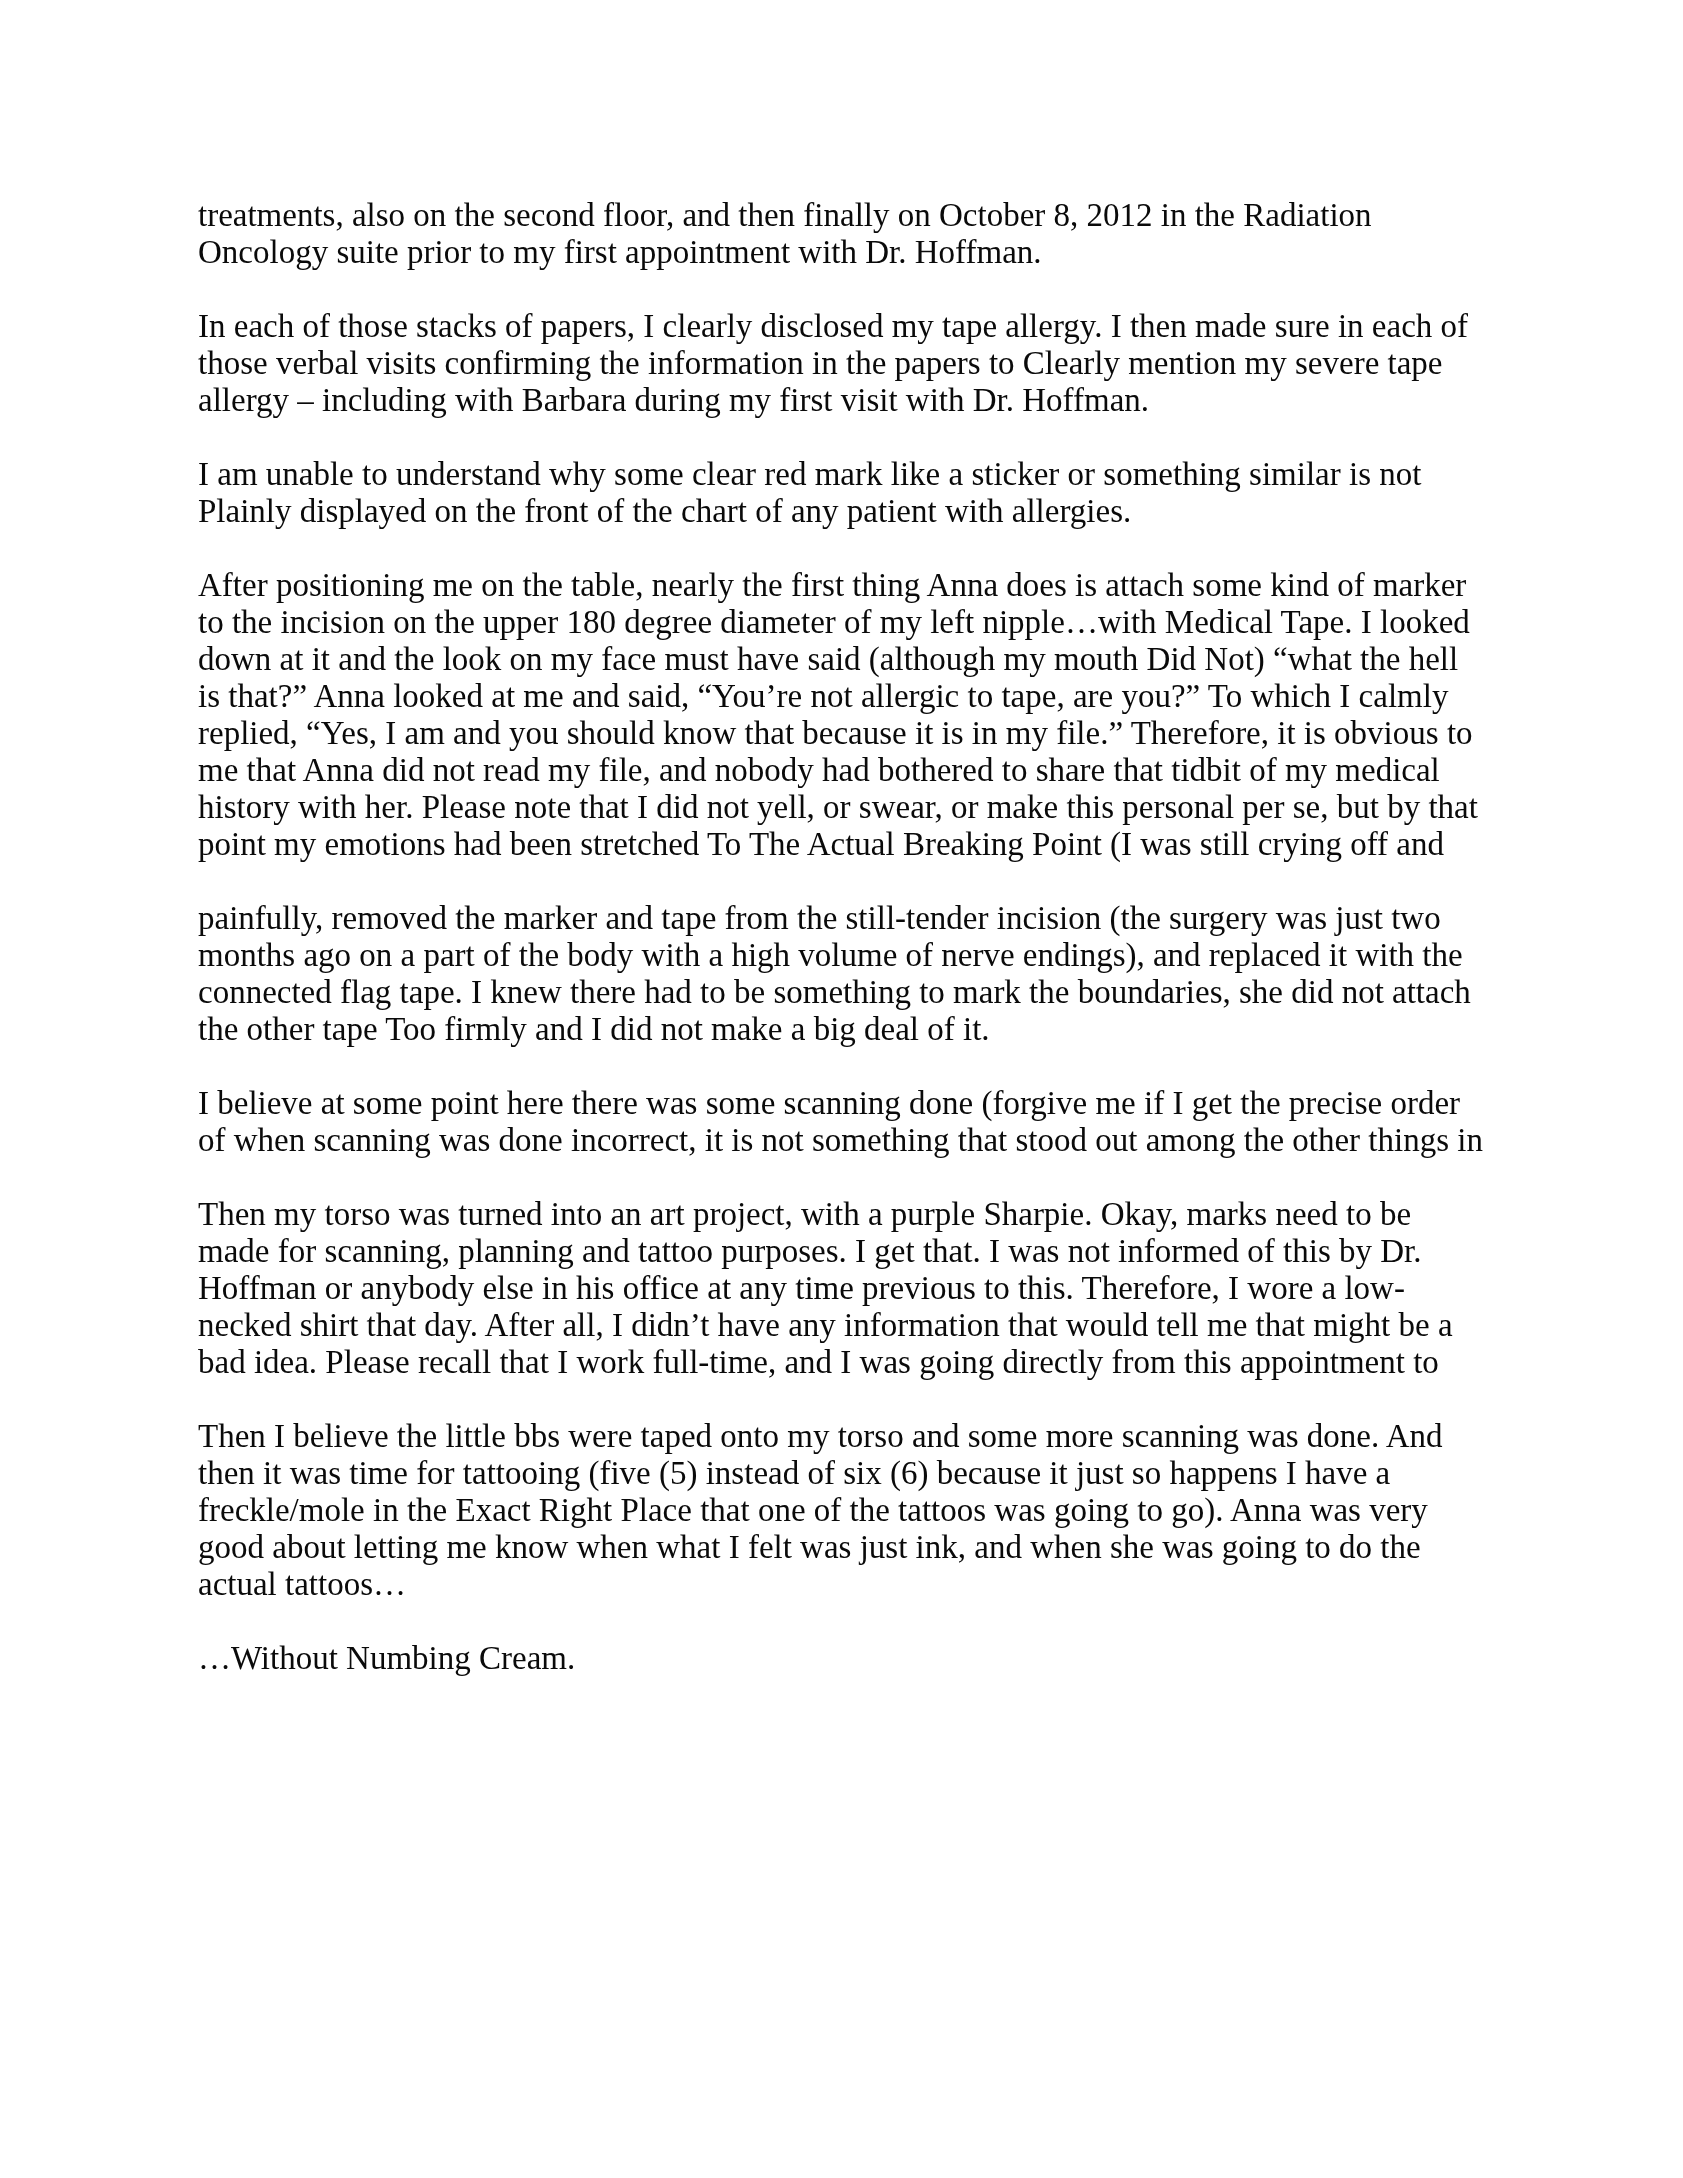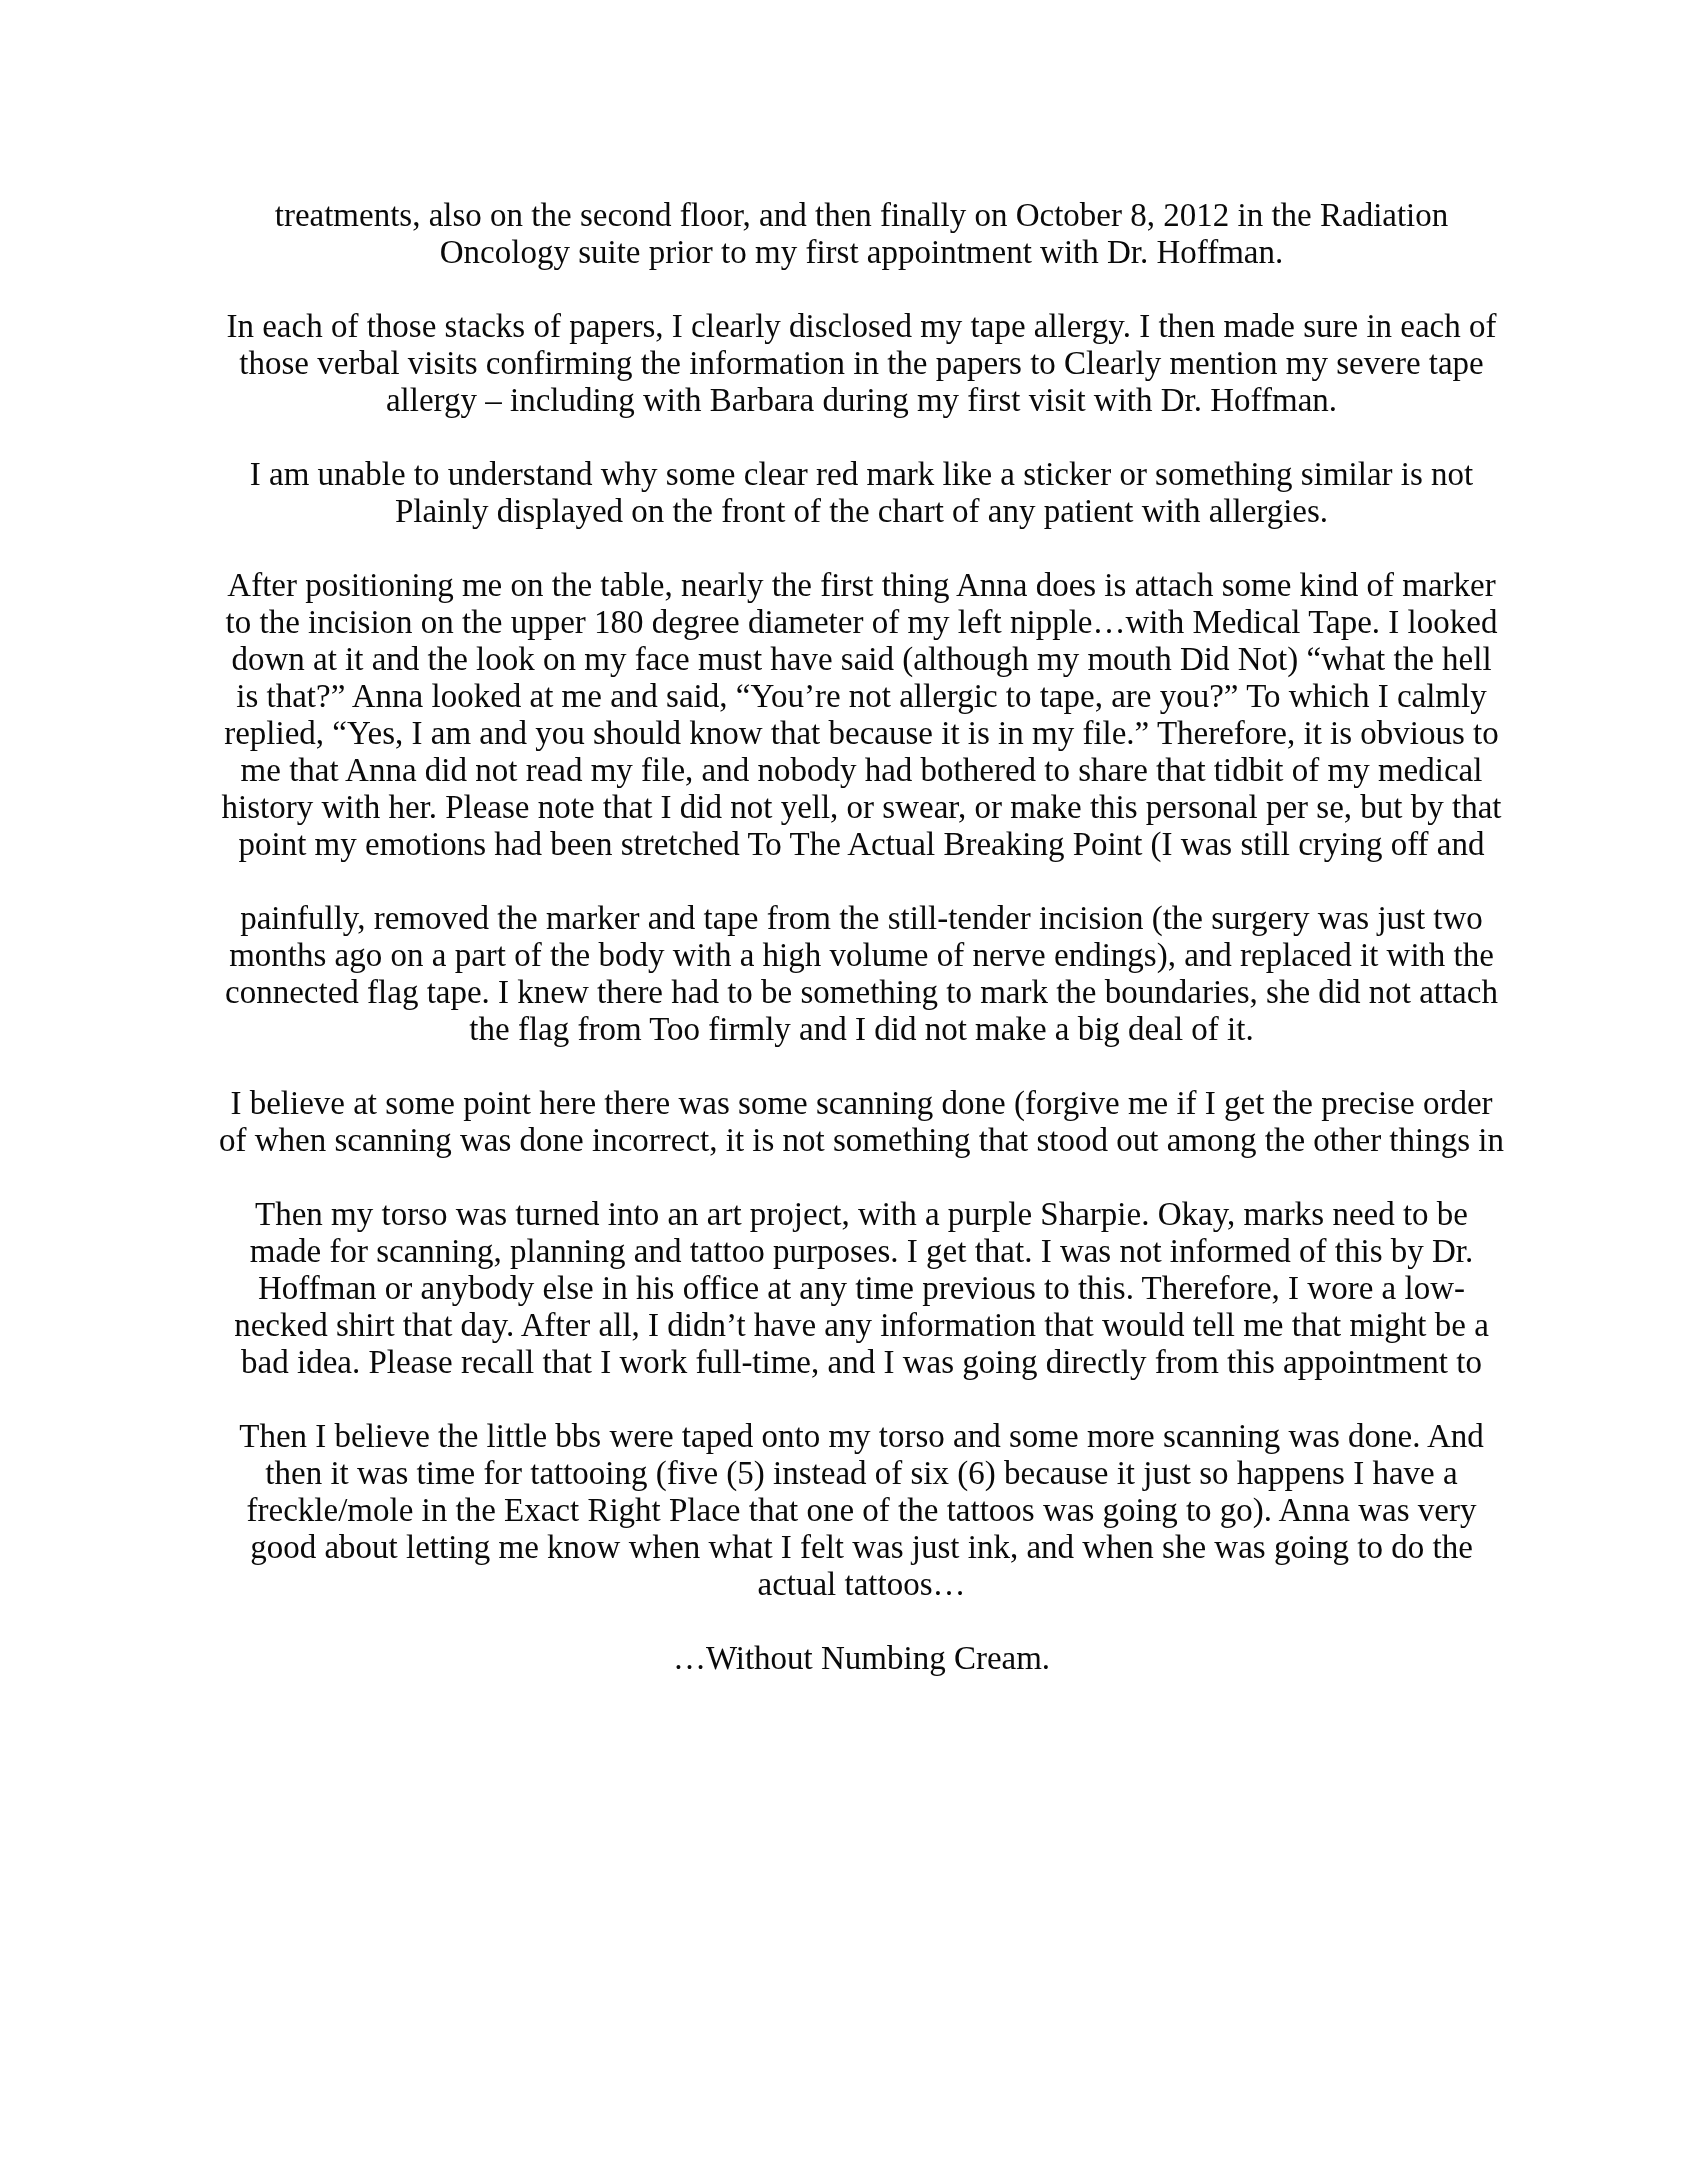--- a/index.html
+++ b/index.html
@@ -23,21 +23,20 @@
     }
     .body-text {
       position: absolute;
       left: 198px;
       top: 197px;
       width: 1327px;
       font-family: "Liberation Serif", "DejaVu Serif", serif;
       font-size: 33px;
       line-height: 37px;
       color: #0a0a0a;
-      text-align: center;
     }
     .para {
       margin: 0 0 37px 0;
     }
     .line {
       display: block;
       white-space: pre;
     }
   </style>
 </head>
@@ -71,21 +70,21 @@
       <span class="line">replied, “Yes, I am and you should know that because it is in my file.” Therefore, it is obvious to</span>
       <span class="line">me that Anna did not read my file, and nobody had bothered to share that tidbit of my medical</span>
       <span class="line">history with her. Please note that I did not yell, or swear, or make this personal per se, but by that</span>
       <span class="line">point my emotions had been stretched To The Actual Breaking Point (I was still crying off and</span>
     </p>
 
     <p class="para">
       <span class="line">painfully, removed the marker and tape from the still-tender incision (the surgery was just two</span>
       <span class="line">months ago on a part of the body with a high volume of nerve endings), and replaced it with the</span>
       <span class="line">connected flag tape. I knew there had to be something to mark the boundaries, she did not attach</span>
-      <span class="line">the flag from Too firmly and I did not make a big deal of it.</span>
+      <span class="line">the other tape Too firmly and I did not make a big deal of it.</span>
     </p>
 
     <p class="para">
       <span class="line">I believe at some point here there was some scanning done (forgive me if I get the precise order</span>
       <span class="line">of when scanning was done incorrect, it is not something that stood out among the other things in</span>
     </p>
 
     <p class="para">
       <span class="line">Then my torso was turned into an art project, with a purple Sharpie. Okay, marks need to be</span>
       <span class="line">made for scanning, planning and tattoo purposes. I get that. I was not informed of this by Dr.</span>

